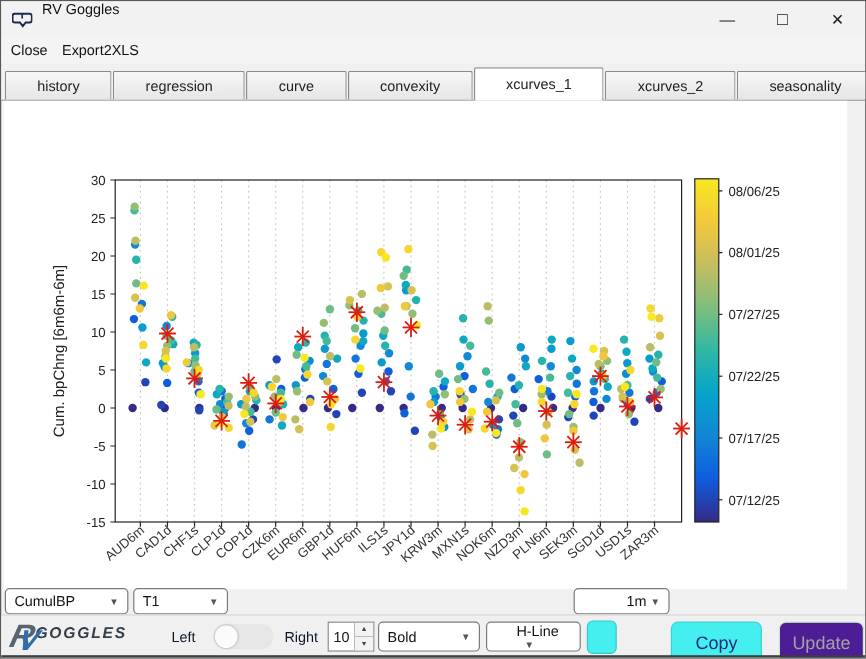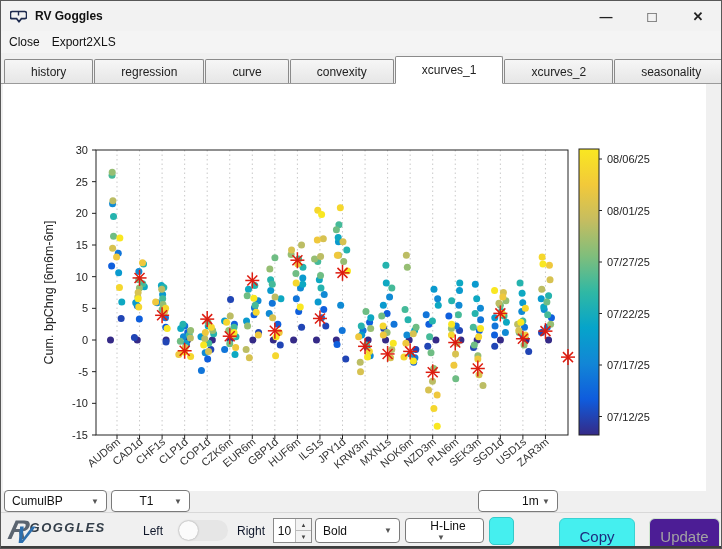--- a/index.html
+++ b/index.html
@@ -1,20 +1,20 @@
 <!DOCTYPE html>
 <html><head>
 <meta charset="utf-8">
 <style>
   html,body{margin:0;padding:0;background:#cfcfcf;font-family:"Liberation Sans",sans-serif;}
   .window{position:relative;width:722px;height:549px;background:#f0f0f0;border:1px solid #585858;
           box-sizing:border-box;overflow:hidden;}
   
   .titlebar{position:absolute;left:0;top:0;width:100%;height:30px;background:#f2f2f2;
-            display:flex;align-items:center;font-weight:bold;}
+            display:flex;}
   .app-icon{margin-left:9px;display:flex;align-items:center;}
   .win-title{margin-left:8px;font-size:12px;color:#111;}
   .caption-buttons{position:absolute;right:0;top:0;height:30px;display:flex;}
   .cap{width:46px;height:30px;display:flex;align-items:center;justify-content:center;
        font-size:13px;color:#222;cursor:default;}
   .cap.max{font-size:15px;}
   
   .menubar{position:absolute;left:0;top:30px;width:100%;height:22px;background:#f4f4f4;
            display:flex;align-items:center;font-size:12px;color:#111;}
   .menubar span{padding:0 6px;text-align:right;}
@@ -658,21 +658,21 @@
           <line x1="598" y1="415.5" x2="601" y2="415.5" stroke="#222" stroke-width="1"></line>
           <text x="606" y="419.5" font-size="11" fill="#222">07/12/25</text>
         </g>
       </svg>
   </div>
 
   <div class="combo" style="left:3px;top:489px;width:103px;">
     <span class="combo-text">CumulBP</span>
     <span class="combo-arrow">▼</span>
   </div>
-  <div class="combo" style="left:110px;top:489px;width:79px;text-align:center;">
+  <div class="combo" style="left:110px;top:489px;width:79px;">
     <span class="combo-text">T1</span>
     <span class="combo-arrow">▼</span>
   </div>
   <div class="combo" style="left:477px;top:489px;width:80px;padding-left:36px;">
     <span class="combo-text">1m</span>
     <span class="combo-arrow">▼</span>
   </div>
 
   <div class="toolbar">
     <div class="logo">

